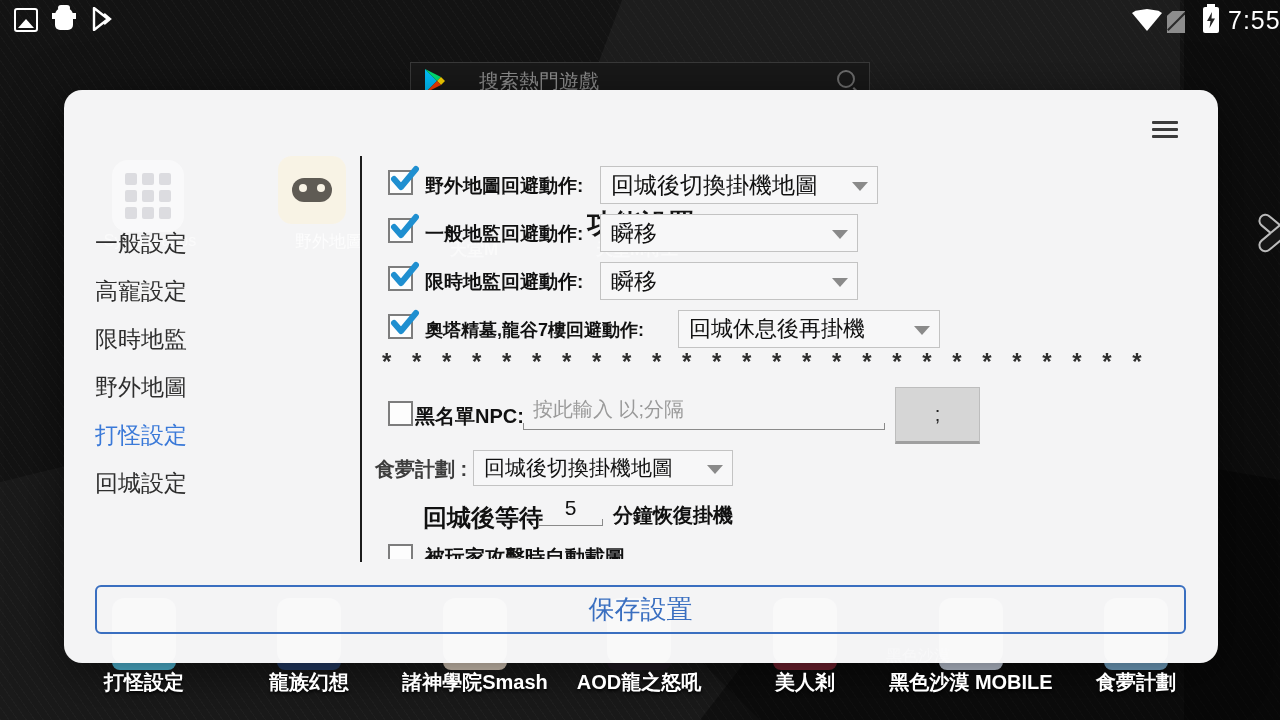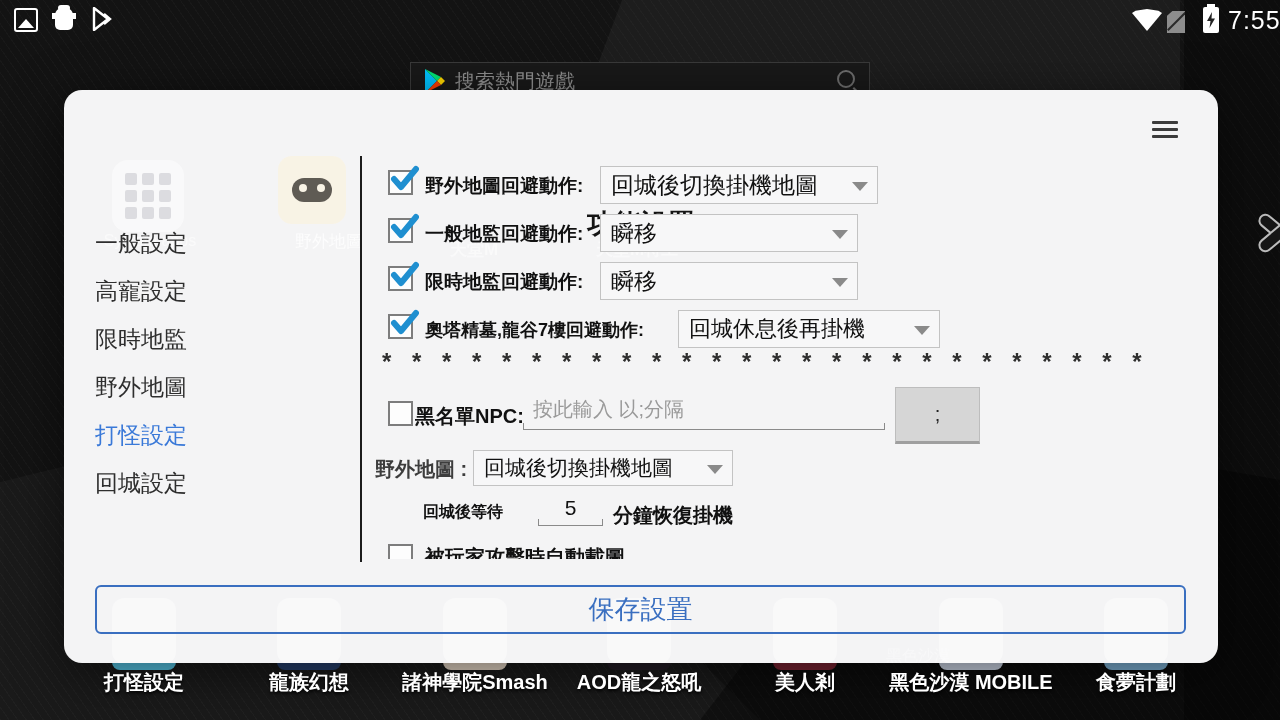--- a/index.html
+++ b/index.html
@@ -35,21 +35,21 @@
     clip-path:polygon(30% 0,100% 0,100% 100%,0 100%,0 22%); }
   .sim-ic::after { content:''; position:absolute; left:-3px; top:9px; width:26px; height:2px;
     background:#2a2a2a; transform:rotate(-45deg); }
   .batt-ic { position:absolute; left:1203px; top:7px; width:16px; height:26px; background:#fff; border-radius:2px; }
   .batt-ic::before { content:''; position:absolute; top:-3px; left:4px; width:8px; height:3px; background:#fff; }
   .clock { position:absolute; left:1228px; top:6px; color:#fff; font-size:25px; font-weight:400; letter-spacing:1px; }
 
   
   .searchbar { position:absolute; left:410px; top:62px; width:460px; height:38px;
     background:#191919; border:1px solid #3a3a3a; z-index:4; display:flex; align-items:center; }
-  .searchbar .ph { color:#8f8f8f; font-size:20px; margin-left:8px; }
+  .searchbar .ph { color:#8f8f8f; font-size:20px; margin-left:32px; }
   .mag { position:absolute; right:14px; top:7px; width:18px; height:18px;
     border:2px solid #6e6e6e; border-radius:50%; }
   .mag::after { content:''; position:absolute; left:15px; top:15px; width:9px; height:2px;
     background:#6e6e6e; transform:rotate(45deg); transform-origin:0 0; }
   .gplay { width:24px; height:26px; margin-left:12px; }
 
   
   .edge-ic { position:absolute; left:1250px; top:198px; width:60px; height:70px; z-index:6; }
   .edge-ic .b1,.edge-ic .b2 { position:absolute; left:4px; top:28px; width:52px; height:14px;
     background:#161616; border:2px solid #bdbdbd; border-radius:7px; }
@@ -250,27 +250,27 @@
       <span class="arr"></span>
   </div>
 
   <div class="stars">* * * * * * * * * * * * * * * * * * * * * * * * * *</div>
 
   <div class="cb" style="left:324px; top:311px"></div>
   <div class="rlabel" style="left:351px; top:313px; font-size:20px">黑名單NPC:</div>
   <div class="uline npc-input" style="left:459px; top:306px; width:362px; height:34px">按此輸入 以;分隔</div>
   <div class="semi-btn">;</div>
 
-  <div class="rlabel" style="left:311px; top:366px; font-size:20px; color:#3d3d3d">野外地圖 :</div>
+  <div class="rlabel" style="left:311px; top:366px; font-size:20px; color:#3d3d3d">食夢計劃 :</div>
   <div class="dd" style="left:409px; top:360px; width:260px; height:36px">
     <span class="txt" style="font-size:21px">回城後切換掛機地圖</span>
       <span class="arr"></span>
   </div>
 
-  <div class="rlabel" style="left:359px; top:412px; font-size:16px">回城後等待</div>
+  <div class="rlabel" style="left:359px; top:412px; font-size:24px">回城後等待</div>
   <div class="uline num-input" style="left:474px; top:406px; width:65px; height:30px">5</div>
   <div class="rlabel" style="left:549px; top:412px; font-size:20px">分鐘恢復掛機</div>
 
   <div class="partial-row">
     <div class="cb"></div>
     <div class="rlabel">被玩家攻擊時自動載圖</div>
   </div>
 
   <div class="save-btn">保存設置</div>
 </div>

